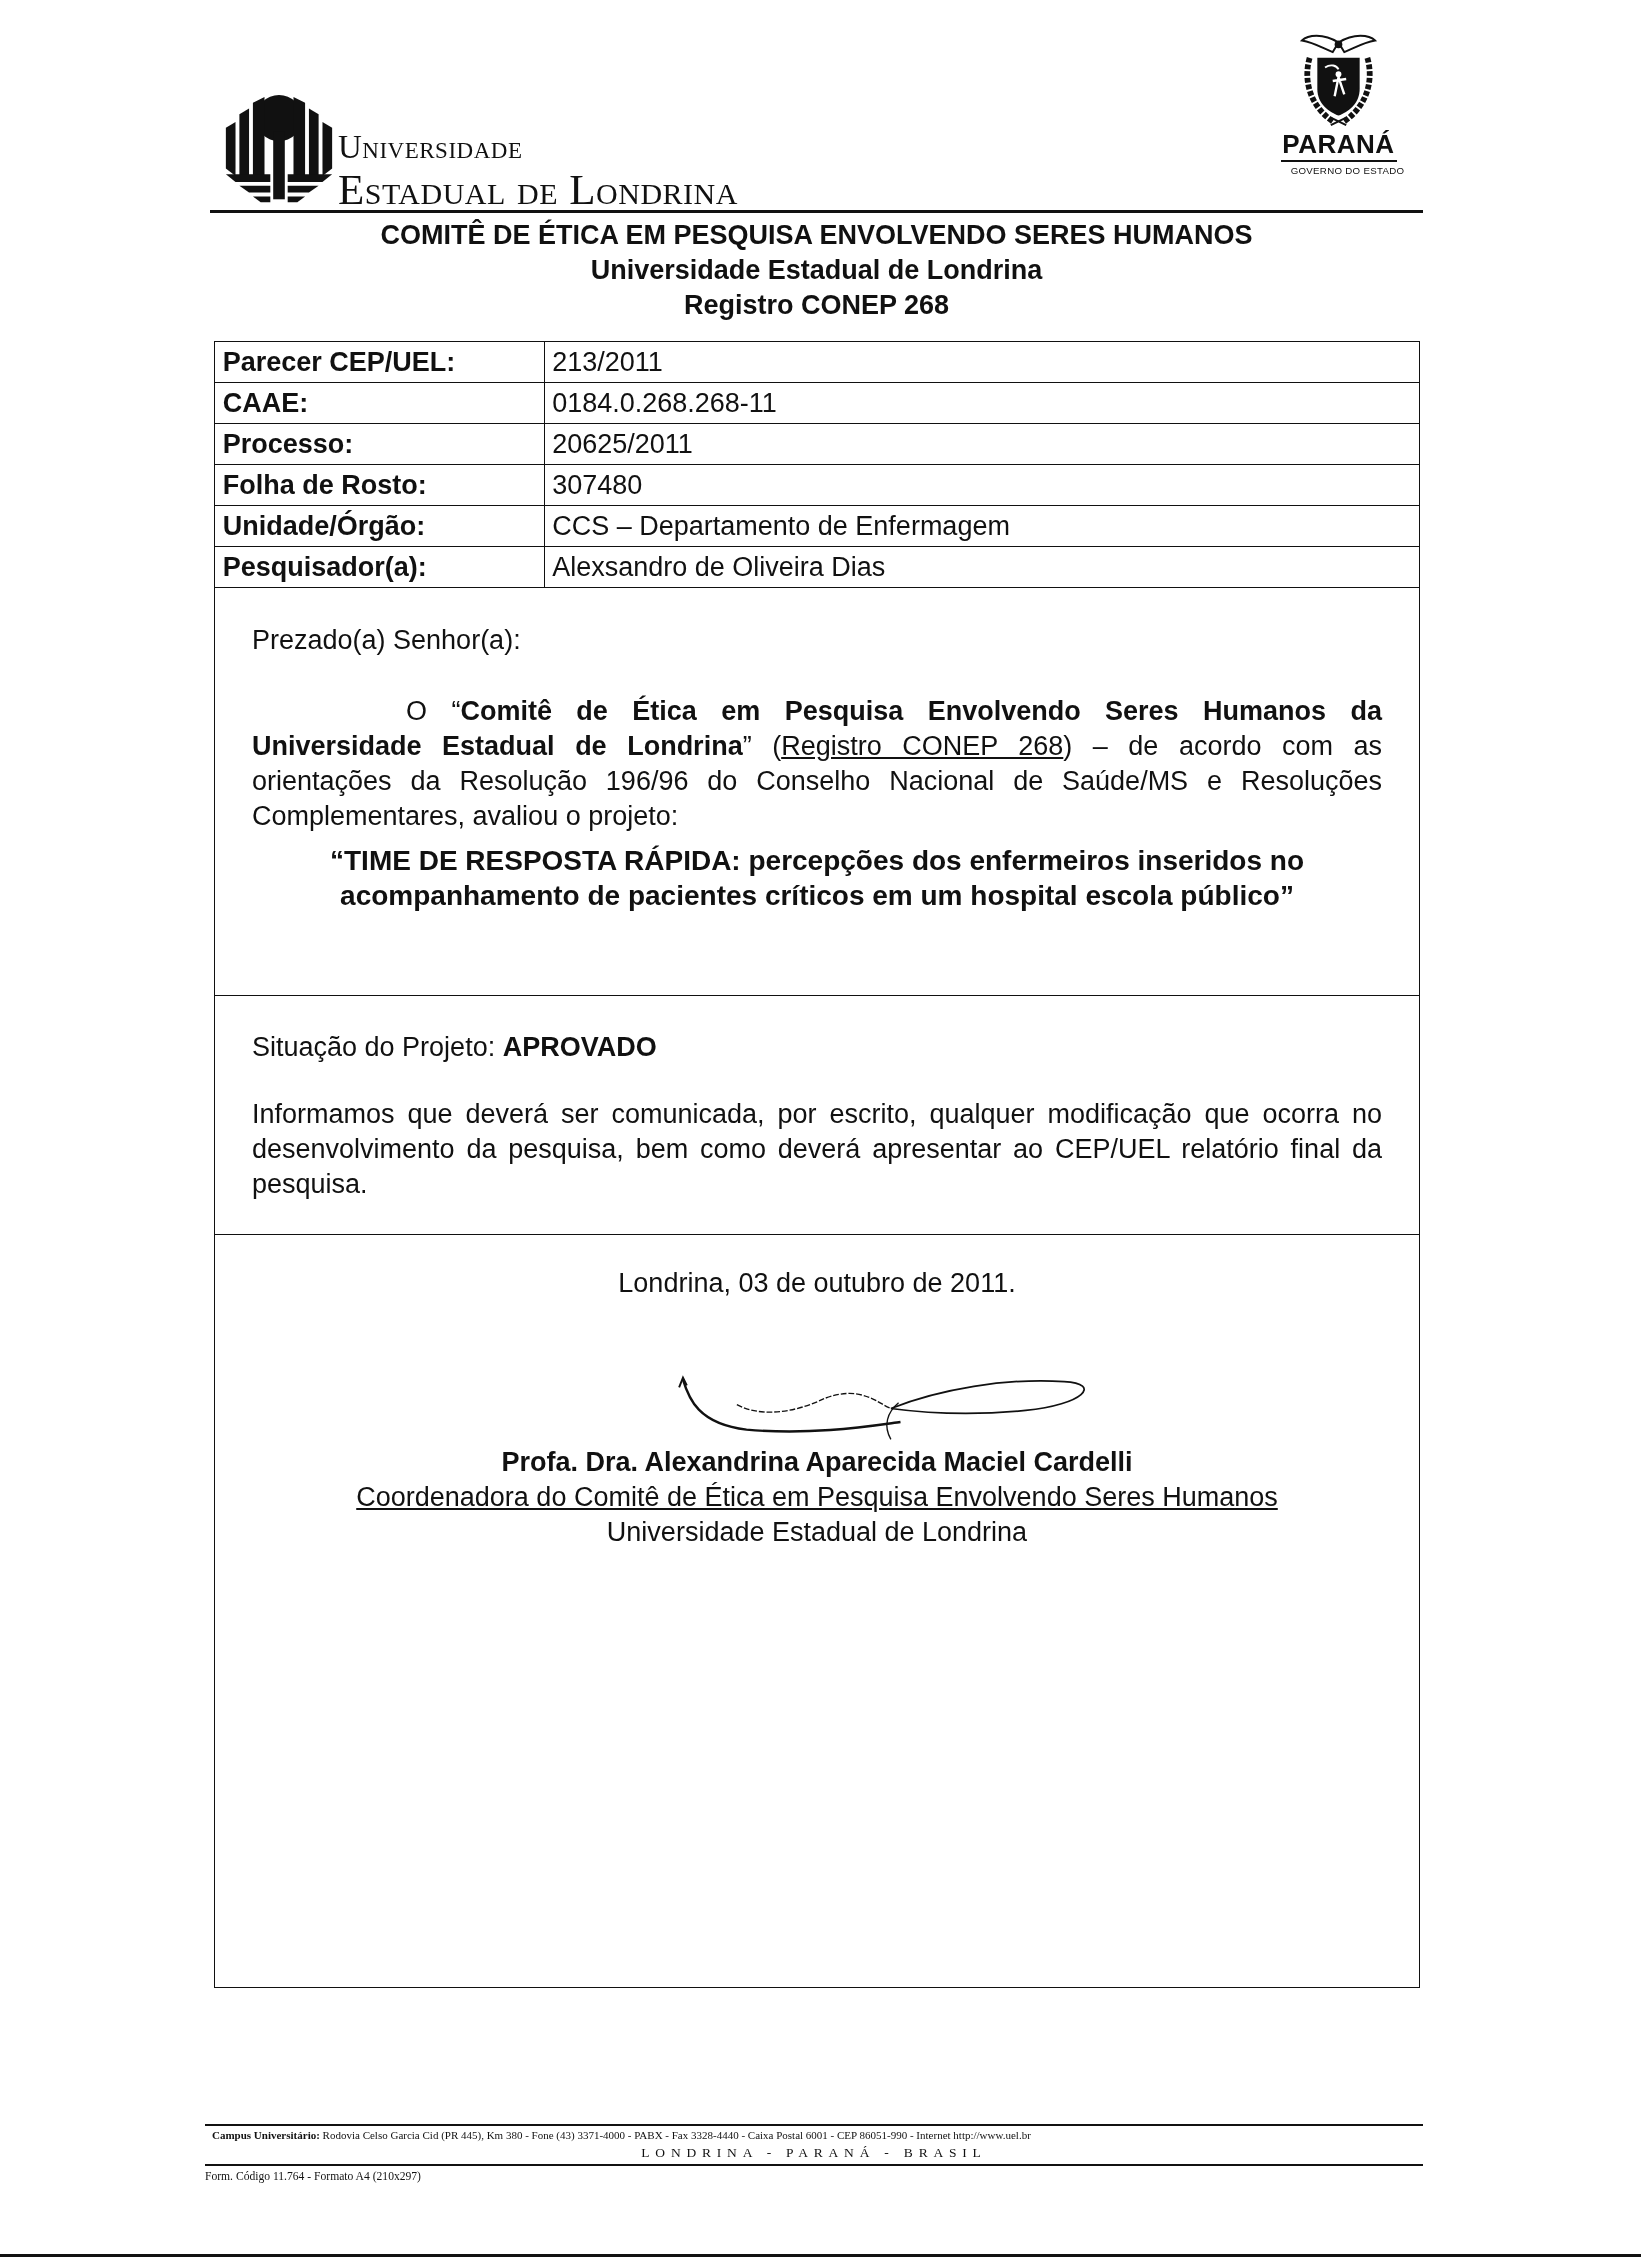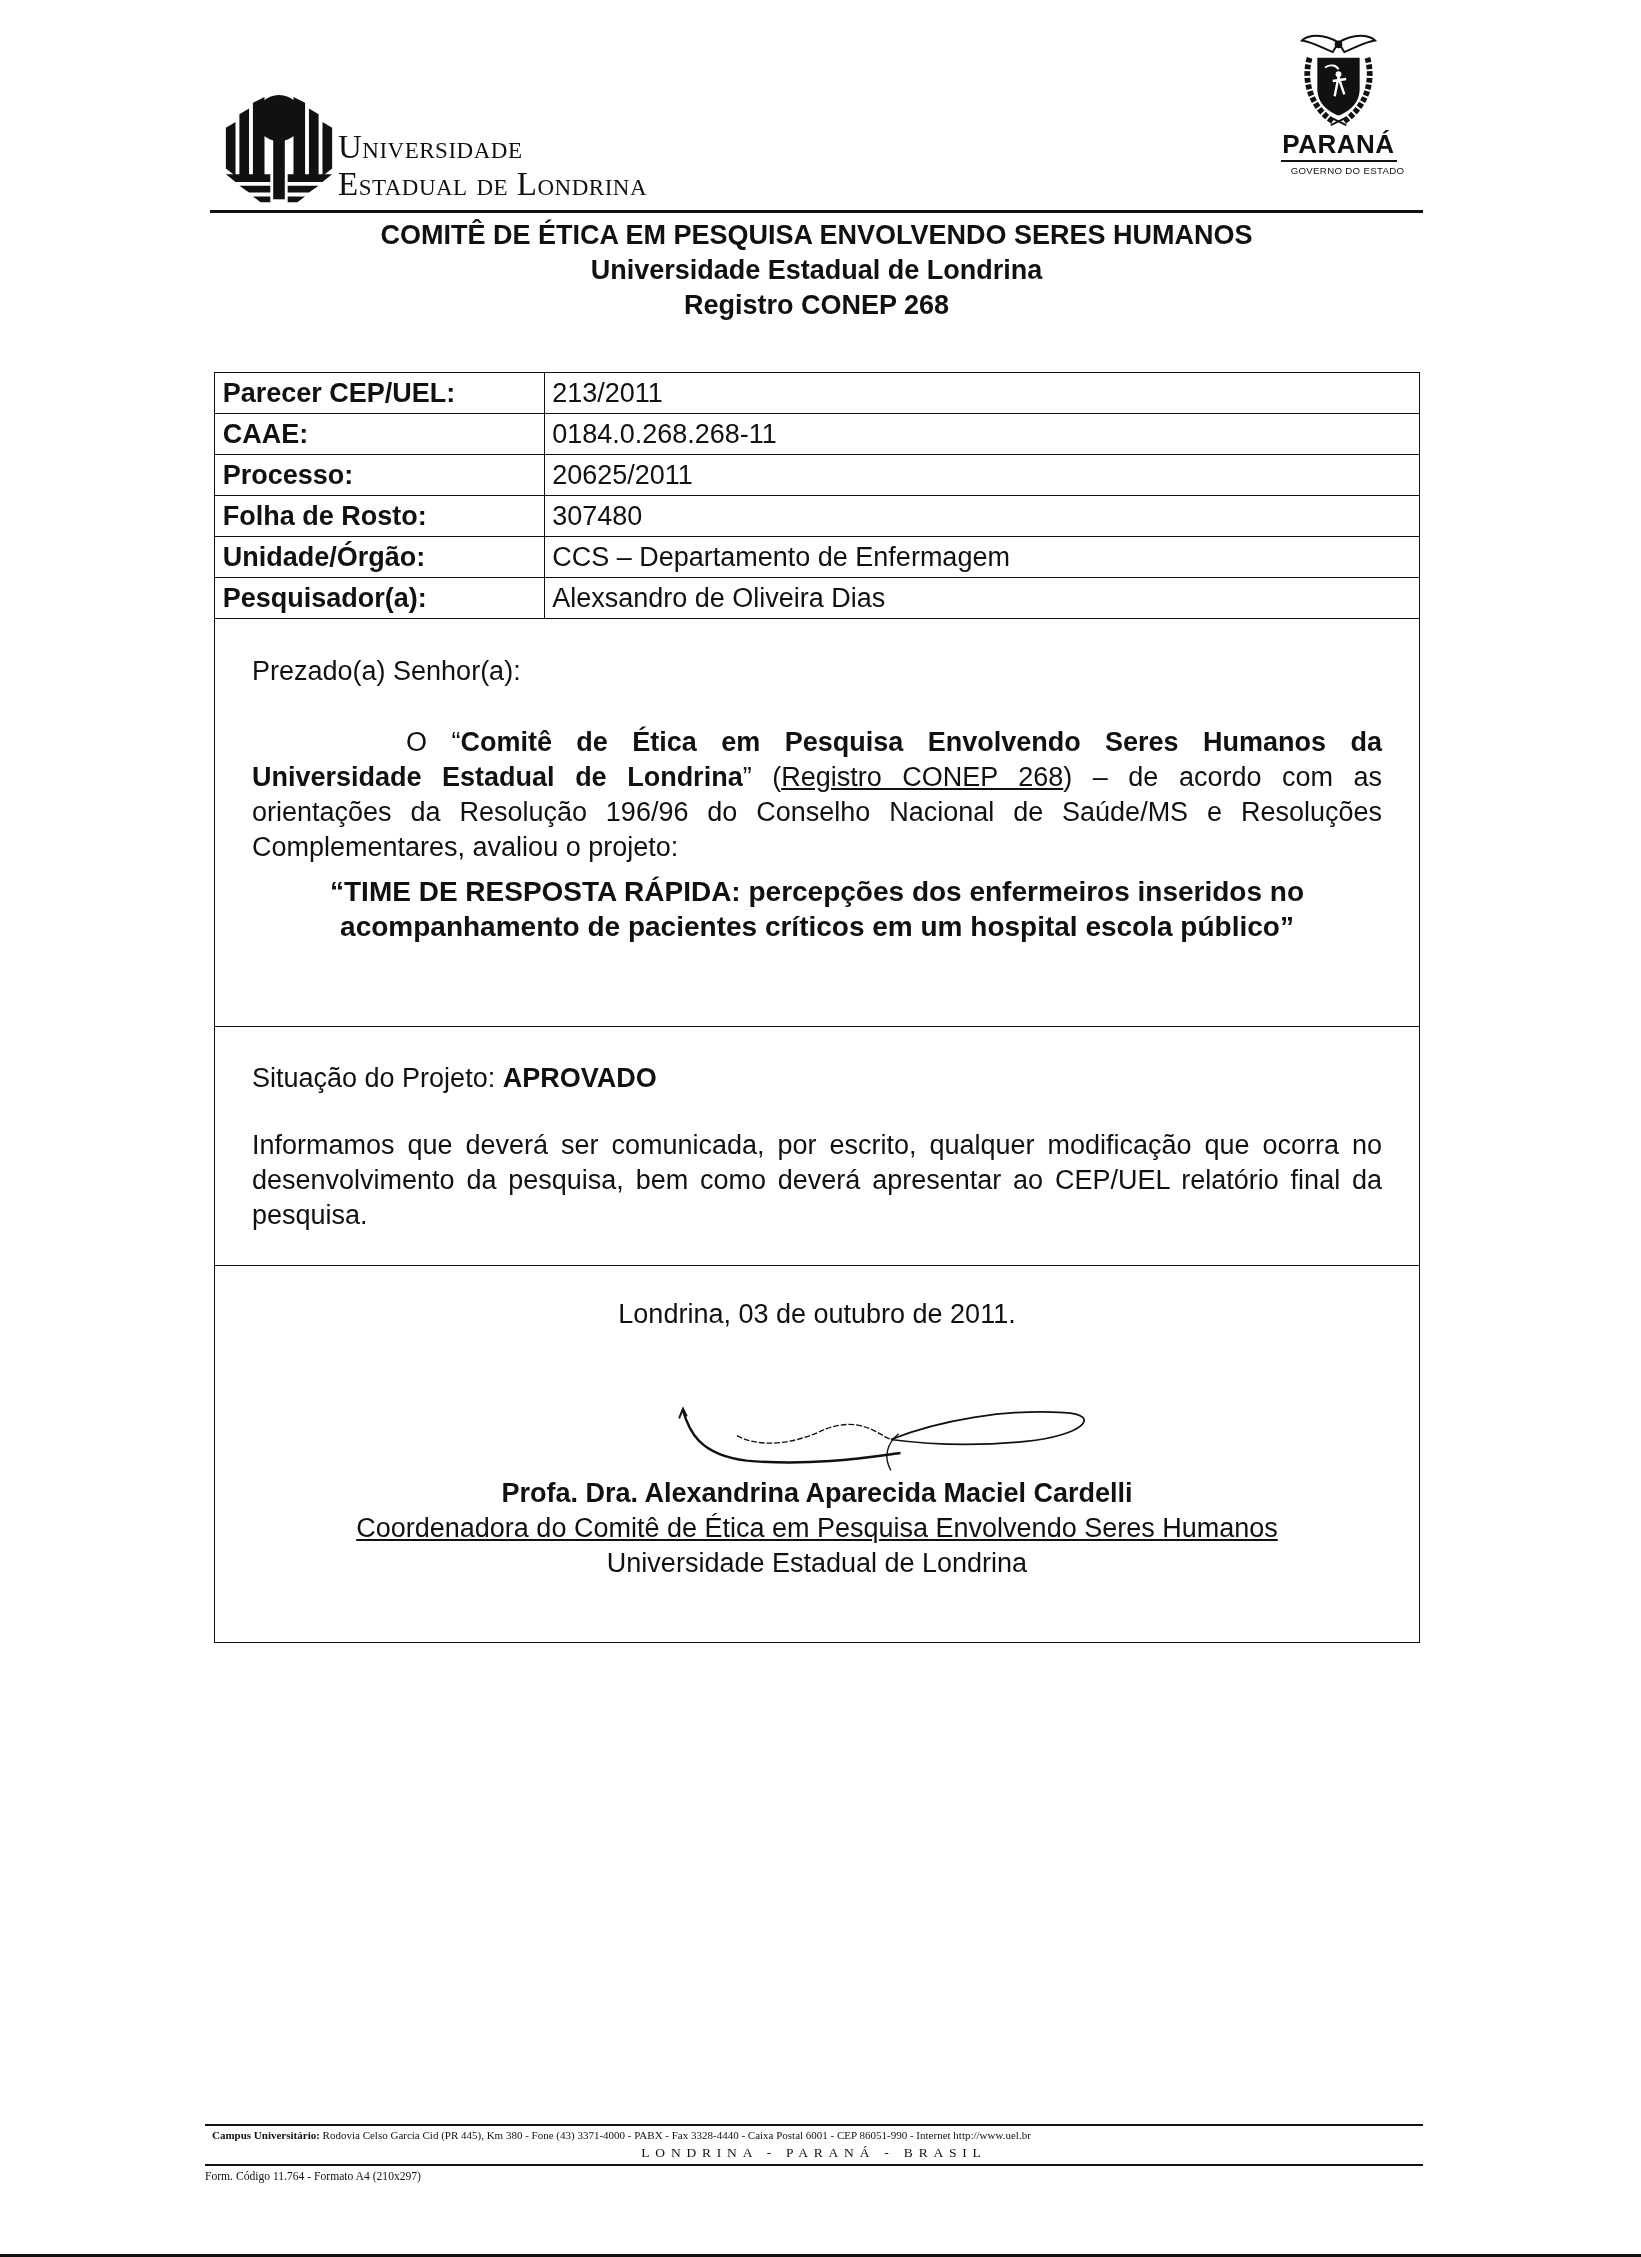--- a/index.html
+++ b/index.html
@@ -7,33 +7,33 @@
       width: 1641px; height: 2257px; background: #ffffff; color: #111;
       position: relative; overflow: hidden;
       font-family: "Liberation Sans", sans-serif;
     }
     .abs { position: absolute; }
 
     
     #uel-logo { left: 222px; top: 93px; width: 114px; height: 116px; }
     #uel-name { left: 338px; top: 131px; font-family: "Liberation Serif", serif; color: #111; line-height: 1; }
     #uel-name .l1 { font-size: 33px; font-variant: small-caps; letter-spacing: 0.5px; }
-    #uel-name .l2 { font-size: 33px; font-variant: small-caps; letter-spacing: 0.5px; margin-top: 3.9px; text-align: center; }
+    #uel-name .l2 { font-size: 43px; font-variant: small-caps; letter-spacing: 0.5px; margin-top: 3.9px; text-align: center; }
     #parana-crest { left: 1294px; top: 29px; width: 89px; height: 102px; }
     #parana-name { left: 1274px; top: 129px; width: 129px; text-align: center; font-weight: bold; font-size: 26px; letter-spacing: 0.5px; }
     #parana-rule { left: 1281px; top: 160px; width: 116px; height: 1.9px; background: #111; }
     #parana-gov { left: 1274px; top: 165px; width: 129px; text-align: center; font-size: 9.7px; letter-spacing: 0.3px; margin-left: 9px; }
     #header-rule { left: 210px; top: 210px; width: 1213px; height: 2.9px; background: #111; }
 
     #committee-title { left: 210px; top: 218px; width: 1213px; text-align: center; font-weight: bold; font-size: 27px; line-height: 35px; }
     #committee-univ { left: 210px; top: 253px; width: 1213px; text-align: center; font-weight: bold; font-size: 27px; line-height: 35px; }
     #committee-reg { left: 210px; top: 288px; width: 1213px; text-align: center; font-weight: bold; font-size: 27px; line-height: 35px; }
 
     
-    #frame { left: 214px; top: 372px; width: 1206px; height: 1271px; border: 1.9px solid #111; box-sizing: border-box; padding-left: 8px; }
+    #frame { left: 214px; top: 341px; width: 1206px; height: 1647px; border: 1.9px solid #111; box-sizing: border-box; padding-left: 8px; }
     table.info { position: absolute; left: 0; top: 0; width: 100%; border-collapse: collapse; }
     table.info td { border-bottom: 1.9px solid #111; height: 40px; padding: 0 0 0 7.7px; font-size: 27px; line-height: 40px; box-sizing: border-box; }
     table.info td.k { width: 329px; font-weight: bold; border-right: 1.9px solid #111; }
     .section { position: absolute; left: 0; width: 100%; box-sizing: border-box; }
     #sec-letter { top: 248px; height: 406px; border-bottom: 1.9px solid #111; }
     #sec-status { top: 655px; height: 238px; border-bottom: 1.9px solid #111; }
     #sec-sign { top: 893px; height: 376px; }
     #greeting { position: absolute; left: 37px; top: 35px; font-size: 27px; }
     #body-para { position: absolute; left: 37px; right: 37px; top: 104px; font-size: 27px; line-height: 35px; text-align: justify; }
     #body-para .indent { display: inline-block; width: 154px; }

